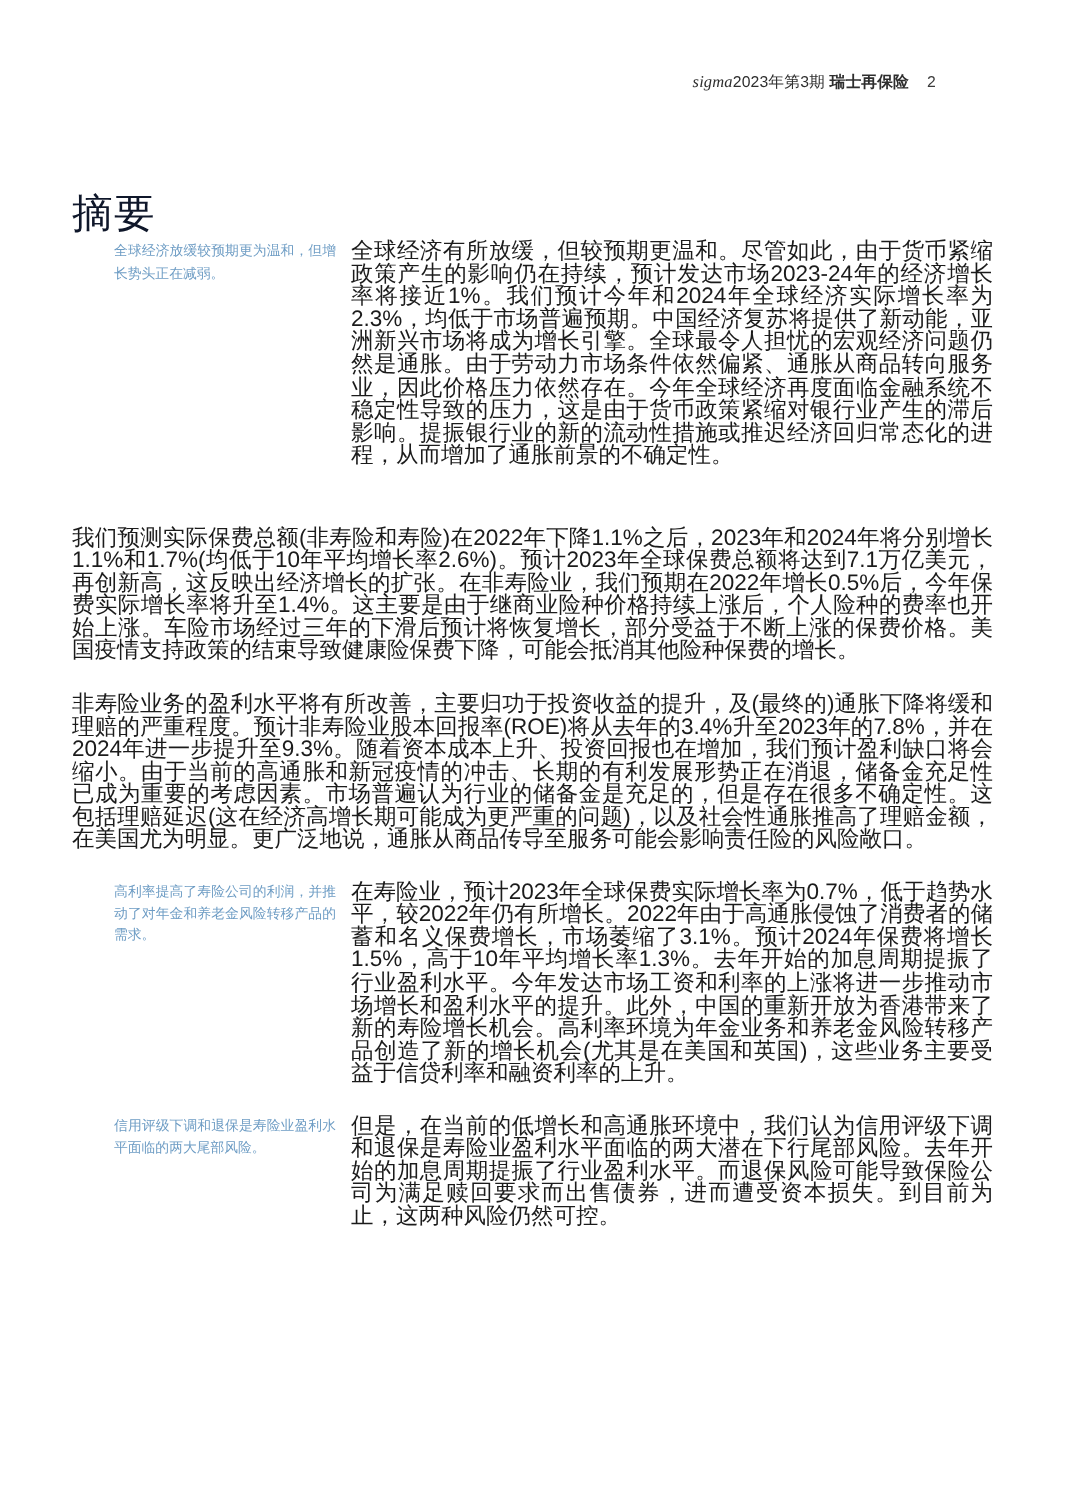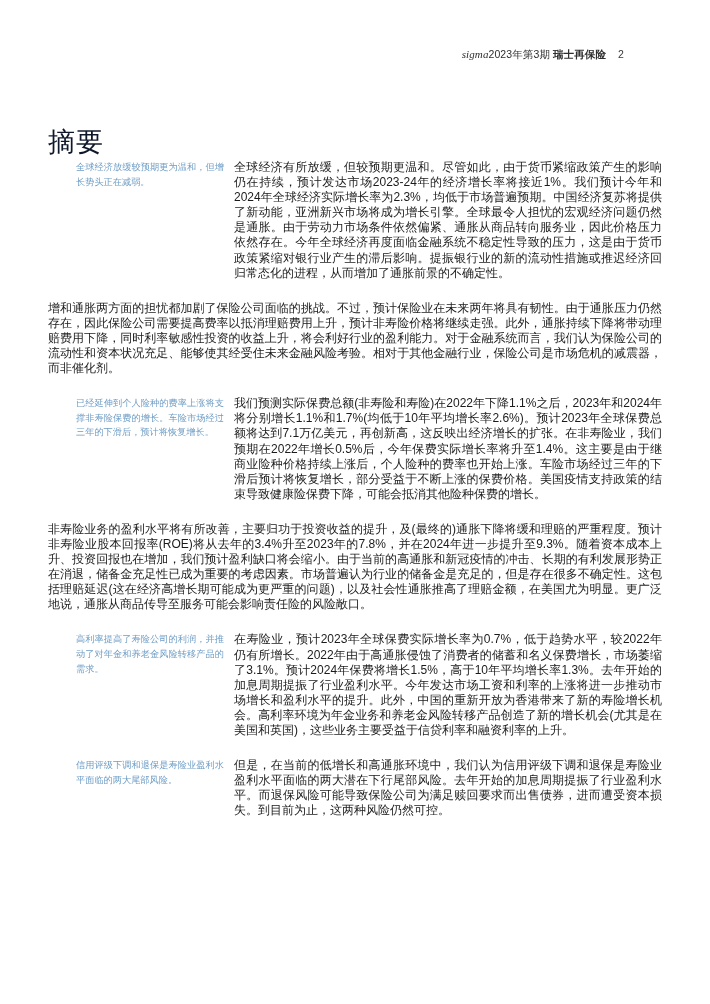--- a/index.html
+++ b/index.html
@@ -78,21 +78,21 @@
     font-size: 9.2px;
     line-height: 14.6px;
     color: #6d9cc4;
     padding-right: 10px;
     box-sizing: border-box;
     text-align: justify;
     margin-left: 28px;
   }
   .col-main {
     flex: 1 1 auto;
-    font-size: 12px;
+    font-size: 15px;
     line-height: 15.1px;
     color: #1b1b1b;
     text-align: justify;
     text-justify: inter-ideograph;
   }
 </style>
 </head>
 <body>
 
 <div class="page">
@@ -106,25 +106,23 @@
   <h1 class="doc-title">摘要</h1>
 
   <div class="body-wrap">
 
     <div class="row">
       <div class="col-lead">全球经济放缓较预期更为温和，但增长势头正在减弱。</div>
       <div class="col-main">全球经济有所放缓，但较预期更温和。尽管如此，由于货币紧缩政策产生的影响仍在持续，预计发达市场2023-24年的经济增长率将接近1%。我们预计今年和2024年全球经济实际增长率为2.3%，均低于市场普遍预期。中国经济复苏将提供了新动能，亚洲新兴市场将成为增长引擎。全球最令人担忧的宏观经济问题仍然是通胀。由于劳动力市场条件依然偏紧、通胀从商品转向服务业，因此价格压力依然存在。今年全球经济再度面临金融系统不稳定性导致的压力，这是由于货币政策紧缩对银行业产生的滞后影响。提振银行业的新的流动性措施或推迟经济回归常态化的进程，从而增加了通胀前景的不确定性。</div>
     </div>
 
     <div class="row">
-      <div class="col-main">增和通胀两方面的担忧都加剧了保险公司面临的挑战。不过，预计保险业在未来两年将具有韧性。由于通胀压力仍然存在，因此保险公司需要提高费率以抵消理赔费用上升，预计非寿险价格将继续走强。此外，通胀持续下降将带动理赔费用下降，同时利率敏感性投资的收益上升，将会利好行业的盈利能力。对于金融系统而言，我们认为保险公司的流动性和资本状况充足、能够使其经受住未来金融风险考验。相对于其他金融行业，保险公司是市场危机的减震器，而非催化剂。</div>
     </div>
 
     <div class="row">
-      <div class="col-lead">已经延伸到个人险种的费率上涨将支撑非寿险保费的增长。车险市场经过三年的下滑后，预计将恢复增长。</div>
       <div class="col-main">我们预测实际保费总额(非寿险和寿险)在2022年下降1.1%之后，2023年和2024年将分别增长1.1%和1.7%(均低于10年平均增长率2.6%)。预计2023年全球保费总额将达到7.1万亿美元，再创新高，这反映出经济增长的扩张。在非寿险业，我们预期在2022年增长0.5%后，今年保费实际增长率将升至1.4%。这主要是由于继商业险种价格持续上涨后，个人险种的费率也开始上涨。车险市场经过三年的下滑后预计将恢复增长，部分受益于不断上涨的保费价格。美国疫情支持政策的结束导致健康险保费下降，可能会抵消其他险种保费的增长。</div>
     </div>
 
     <div class="row">
       <div class="col-main">非寿险业务的盈利水平将有所改善，主要归功于投资收益的提升，及(最终的)通胀下降将缓和理赔的严重程度。预计非寿险业股本回报率(ROE)将从去年的3.4%升至2023年的7.8%，并在2024年进一步提升至9.3%。随着资本成本上升、投资回报也在增加，我们预计盈利缺口将会缩小。由于当前的高通胀和新冠疫情的冲击、长期的有利发展形势正在消退，储备金充足性已成为重要的考虑因素。市场普遍认为行业的储备金是充足的，但是存在很多不确定性。这包括理赔延迟(这在经济高增长期可能成为更严重的问题)，以及社会性通胀推高了理赔金额，在美国尤为明显。更广泛地说，通胀从商品传导至服务可能会影响责任险的风险敞口。</div>
     </div>
 
     <div class="row">
       <div class="col-lead">高利率提高了寿险公司的利润，并推动了对年金和养老金风险转移产品的需求。</div>
       <div class="col-main">在寿险业，预计2023年全球保费实际增长率为0.7%，低于趋势水平，较2022年仍有所增长。2022年由于高通胀侵蚀了消费者的储蓄和名义保费增长，市场萎缩了3.1%。预计2024年保费将增长1.5%，高于10年平均增长率1.3%。去年开始的加息周期提振了行业盈利水平。今年发达市场工资和利率的上涨将进一步推动市场增长和盈利水平的提升。此外，中国的重新开放为香港带来了新的寿险增长机会。高利率环境为年金业务和养老金风险转移产品创造了新的增长机会(尤其是在美国和英国)，这些业务主要受益于信贷利率和融资利率的上升。</div>

